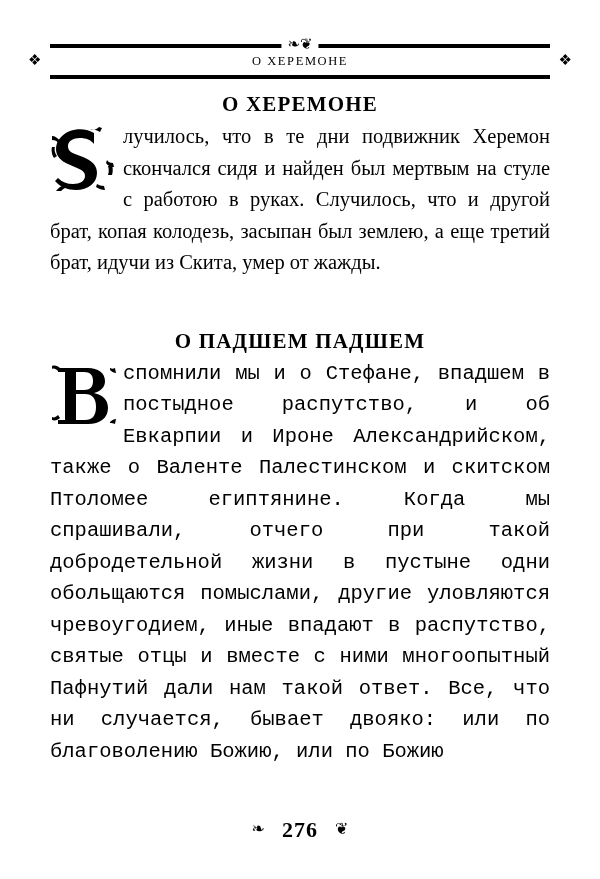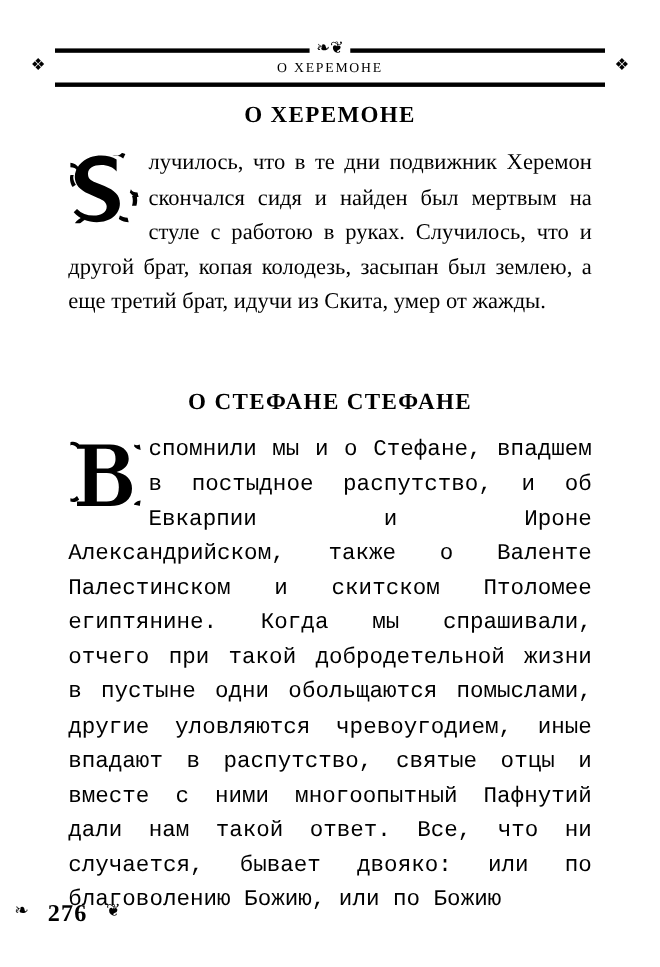--- a/index.html
+++ b/index.html
@@ -92,21 +92,21 @@
     padding: 0;
   }
   .title-1 { margin-top: 6px; }
   .title-2 { margin-top: 0px; }
 
   p.para {
     font-size: 20.5px;
     line-height: 31.5px;
     text-align: justify;
     text-justify: inter-word;
-    margin: 16px;
+    margin: 4px;
     hyphens: manual;
   }
 
   .para-1 { margin-top: 30px; }
   .para-2 { margin-top: 31px; font-family: Liberation Mono, monospace; }
 
   
   .dropcap {
     float: left;
     font-family: "Liberation Serif", serif;
@@ -121,21 +121,21 @@
   .dropcap svg { display: block; }
 
   .gap-1 { height: 46px; }
 
   
   .footer {
     position: absolute;
     left: 0;
     bottom: 36px;
     width: 600px;
-    text-align: left;
+    text-align: center;
     margin-top: 35px;
   }
   .folio {
     display: inline-block;
     font-size: 22px;
     font-weight: 700;
     letter-spacing: 1px;
     vertical-align: middle;
   }
   .folio-orn {
@@ -173,21 +173,21 @@
             <path d="M40 2c3 0 7 1 10 3l2-4-3-1c-3 3-6 3-9 2z"></path>
             <path d="M10 14c-2-3-5-5-8-5v4c3 0 5 1 6 3zM2 20c-1 4 0 8 2 11l3-2c-2-3-3-6-2-9zM56 36c2 3 5 4 8 4l-1-4c-3 0-5-1-6-3zM62 48c1-3 1-7 0-10l-4 1c1 3 1 6 0 9zM14 58c-3 1-6 3-8 6l3 2c2-2 4-4 6-5zM46 60c3 2 6 3 9 3l-1-4c-3 0-5-1-7-2z"></path>
           </g>
         </svg>
       </span>
       <span>лучилось, что в те дни подвижник Херемон скончался сидя и найден был мертвым на стуле с работою в руках. Случилось, что и другой брат, копая колодезь, засыпан был землею, а еще третий брат, идучи из Скита, умер от жажды.</span>
     </p>
 
     <div class="gap-1"></div>
 
-    <h2 class="section-title title-2">О СТЕФАНЕ СТЕФАНЕ</h2>
+    <h2 class="section-title title-2">О ПАДШЕМ ПАДШЕМ</h2>
 
     <p class="para para-2">
       <span class="dropcap">
         <svg width="66" height="64" viewBox="0 0 66 64" xmlns="http://www.w3.org/2000/svg">
           <g fill="#000">
             <path d="M8 4h30c10 0 17 5 17 13 0 6-4 10-11 12 9 2 14 7 14 15 0 10-8 16-20 16H8v-4h7V8H8z"></path>
             <path d="M26 8h8c6 0 9 3 9 9s-3 9-9 9h-8z" fill="#fff"></path>
             <path d="M26 30h9c7 0 11 4 11 13s-4 13-11 13h-9z" fill="#fff"></path>
             <path d="M2 2c3-1 6 0 8 2L8 7C6 5 4 4 2 5zM2 56c3 1 6 0 8-2l-2-3c-2 2-4 3-6 2zM60 6c2 2 4 3 6 3l-1-5c-2 1-3 1-5 0zM60 58c2-2 4-3 6-3l-1 5c-2-1-3-1-5-1z"></path>
           </g>

